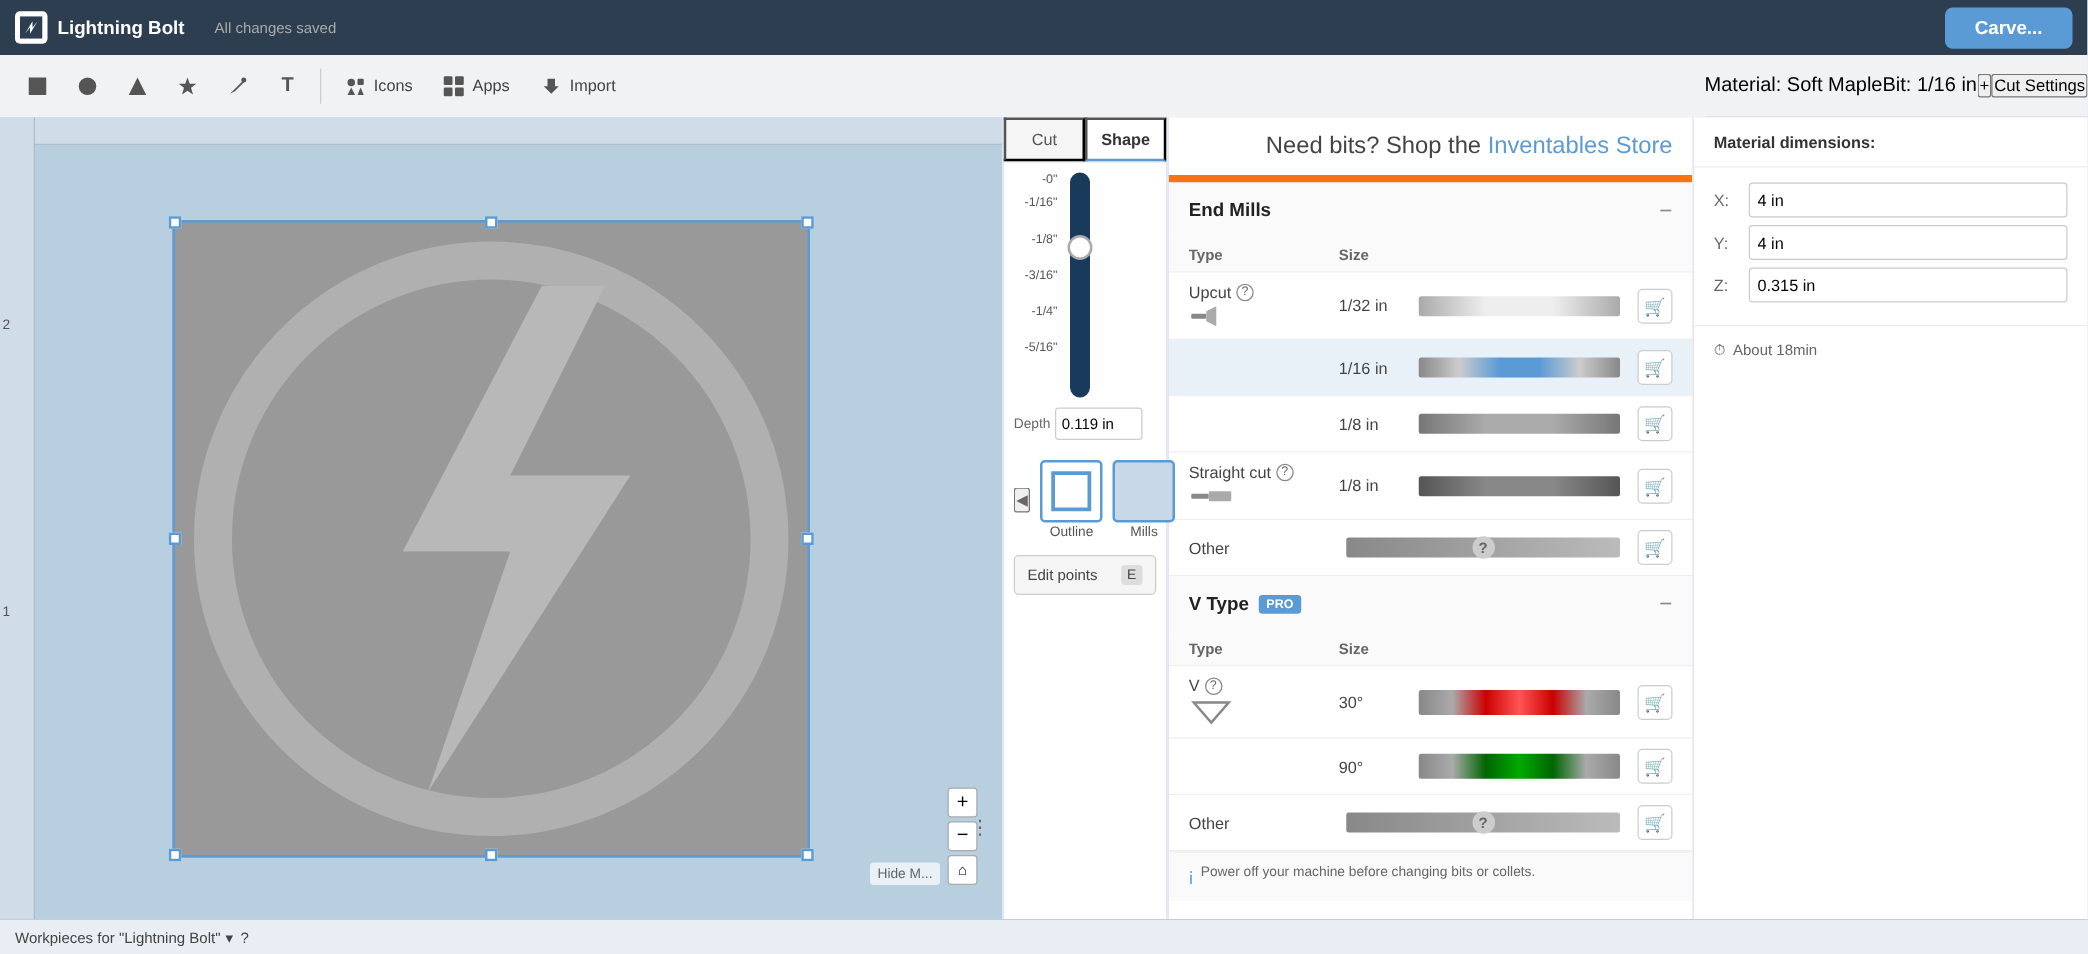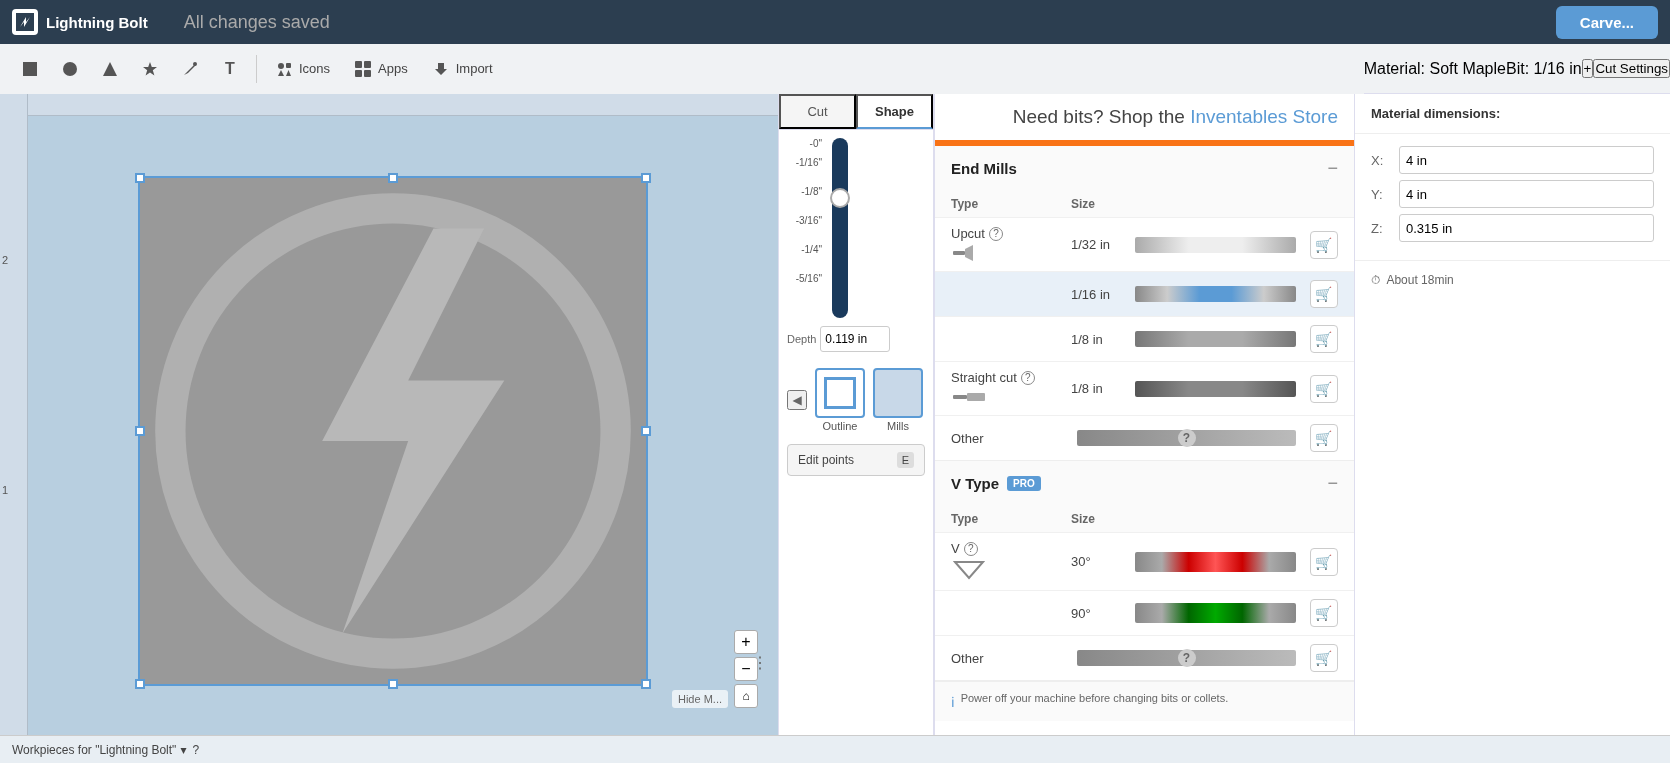--- a/index.html
+++ b/index.html
@@ -7,21 +7,21 @@
 
     
     #topbar {
       display: flex; align-items: center; background: #2c3e50; height: 44px; padding: 0 12px; gap: 16px;
     }
     #topbar .logo-area { display: flex; align-items: center; gap: 8px; color: #fff; font-weight: 600; font-size: 15px; }
     #topbar .logo-icon { width: 26px; height: 26px; background: #fff; border-radius: 4px; display: flex; align-items: center; justify-content: center; }
     #topbar .logo-icon svg { width: 18px; height: 18px; fill: #2c3e50; }
     #topbar .menu-items { display: flex; gap: 4px; }
     #topbar .menu-item { color: #cdd; font-size: 13px; padding: 4px 8px; border-radius: 4px; cursor: pointer; }
-    #topbar .save-status { color: #aaa; font-size: 18px; margin-left: 20px; }
+    #topbar .save-status { color: #aaa; font-size: 12px; margin-left: 8px; }
     #topbar .carve-btn { margin-left: auto; background: #5b9bd5; color: #fff; border: none; border-radius: 6px; padding: 8px 24px; font-size: 15px; font-weight: 600; cursor: pointer; }
 
     
     #toolbar {
       display: flex; align-items: center; background: #f0f2f4; height: 50px; padding: 0 12px; gap: 4px;
       border-bottom: 1px solid #dde;
     }
     .tool-btn { width: 36px; height: 36px; border: none; background: transparent; border-radius: 4px; cursor: pointer; display: flex; align-items: center; justify-content: center; color: #444; font-size: 16px; }
     .tool-separator { width: 1px; height: 28px; background: #ccc; margin: 0 4px; }
     .tool-text-btn { display: flex; align-items: center; gap: 6px; border: none; background: transparent; border-radius: 4px; cursor: pointer; padding: 4px 10px; color: #444; font-size: 13px; }
@@ -50,21 +50,21 @@
     .sel-handle.tr { top: -5px; right: -5px; }
     .sel-handle.ml { top: calc(50% - 5px); left: -5px; }
     .sel-handle.mr { top: calc(50% - 5px); right: -5px; }
     .sel-handle.bl { bottom: -5px; left: -5px; }
     .sel-handle.bc { bottom: -5px; left: calc(50% - 5px); }
     .sel-handle.br { bottom: -5px; right: -5px; }
     .zoom-btn { width: 24px; height: 24px; border: 1px solid #aaa; background: #fff; border-radius: 3px; cursor: pointer; display: flex; align-items: center; justify-content: center; font-size: 16px; }
     .home-btn { width: 24px; height: 24px; border: 1px solid #aaa; background: #fff; border-radius: 3px; cursor: pointer; display: flex; align-items: center; justify-content: center; font-size: 12px; }
 
     
-    #cut-panel { width: 156px; background: #fff; border-left: 1px solid #dde; border-right: 1px solid #dde; position: relative; }
+    #cut-panel { width: 132px; background: #fff; border-left: 1px solid #dde; border-right: 1px solid #dde; position: relative; }
     .cut-panel-tabs { display: flex; border-bottom: 1px solid #dde; }
     .cut-panel-tab { flex: 1; text-align: center; padding: 8px; font-size: 13px; cursor: pointer; color: #555; }
     .cut-panel-tab.active { background: #fff; border-bottom: 2px solid #5b9bd5; color: #333; font-weight: 600; }
     .cut-panel-tab.inactive { background: #f5f5f5; }
     
     
     .depth-area { padding: 8px; }
     .depth-slider-container { display: flex; gap: 6px; align-items: flex-start; }
     .depth-labels { display: flex; flex-direction: column; gap: 0; font-size: 10px; color: #555; width: 35px; text-align: right; }
     .depth-track { width: 16px; height: 180px; background: #1a3a5c; border-radius: 8px; position: relative; margin: 0 4px; }

